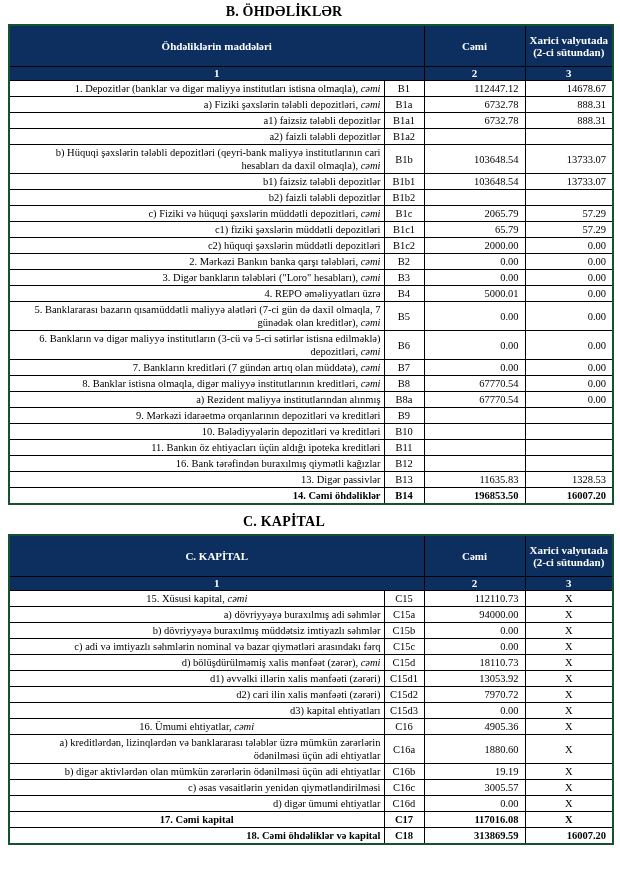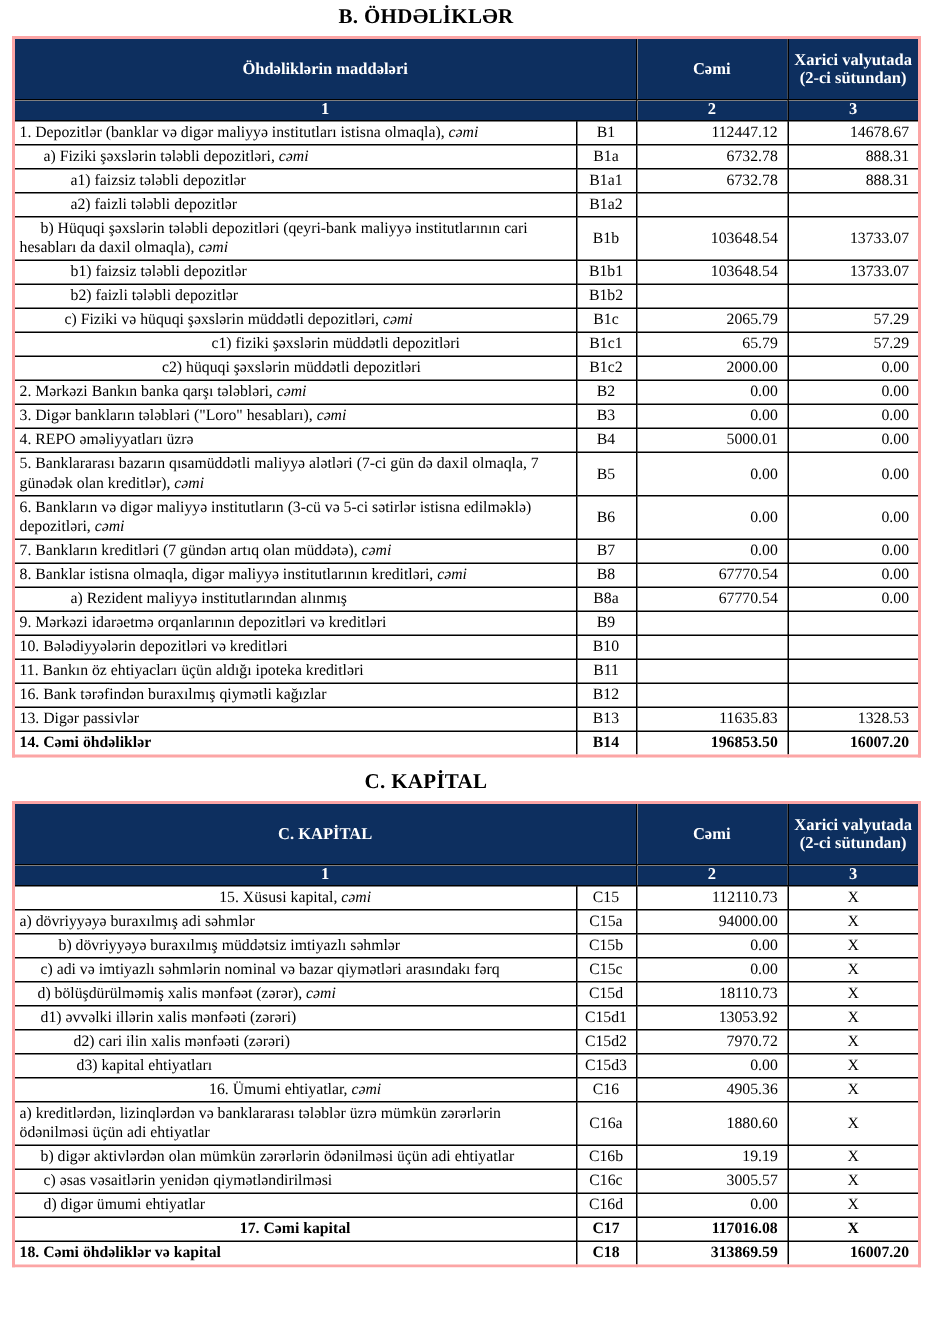--- a/index.html
+++ b/index.html
@@ -16,21 +16,21 @@
     font-size:14px;
     margin:2px 0 4px 0;
     letter-spacing:.2px;
   }
   .section-title.second{margin-top:9px;}
   table.report{
     border-collapse:collapse;
     table-layout:fixed;
     width:604px;
     margin-left:8px;
-    border:2px solid #fca5a5;
+    border:2px solid #14532d;
   }
   col.c-items{width:375px;}
   col.c-code{width:40px;}
   col.c-total{width:101px;}
   col.c-foreign{width:88px;}
   .report th,.report td{
     border:1px solid #000;
     font-size:10.5px;
     line-height:13px;
     padding:1px 3px;
@@ -43,21 +43,21 @@
     font-weight:bold;
     text-align:center;
   }
   .report tr.hdr th{height:38px;font-size:11px;line-height:12.5px;}
   .report tr.sub th{
     height:13px;
     font-size:11px;
     padding:0 3px;
     border-top:1px solid #ffffff;
   }
-  .report td.lbl{text-align:left;}
+  .report td.lbl{text-align:right;}
   .report td.code{text-align:center;padding:1px 1px;}
   .report td.num{text-align:right;padding-right:6px;}
   .report td.xc{text-align:center;}
   .report tr.bold td{font-weight:bold;}
   .report td.ctr{text-align:center;}
 </style>
 </head>
 <body>
 
 <div class="page">

